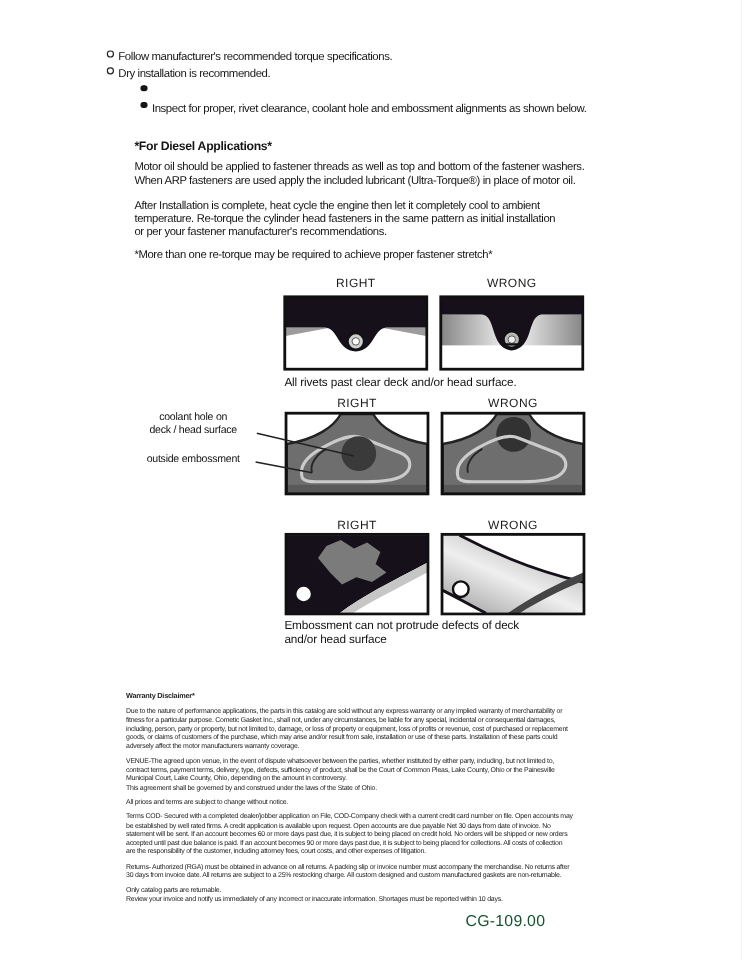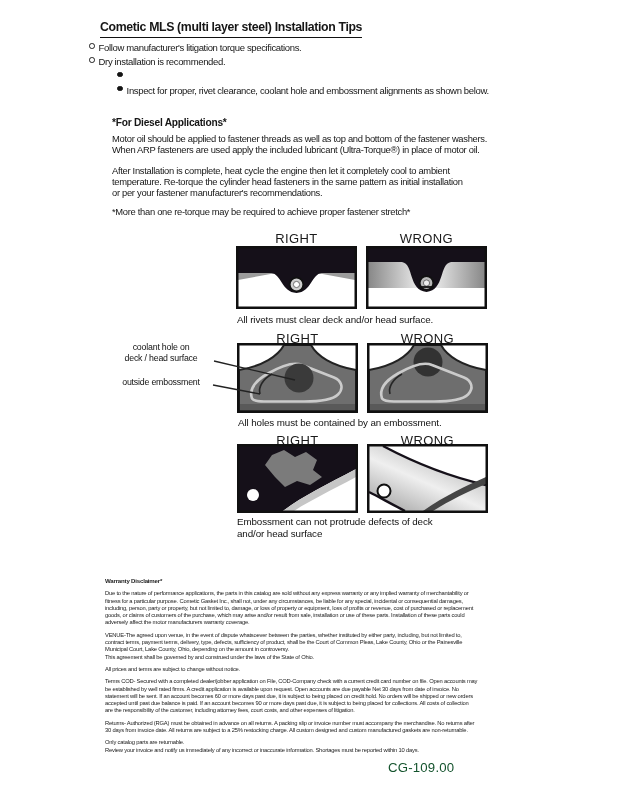--- a/index.html
+++ b/index.html
@@ -17,38 +17,37 @@
   .tip{line-height:14.2px;white-space:nowrap;}
   .tip.l2{margin-left:28px;}
   .mark{display:inline-block;width:3.6px;height:3.6px;border-radius:50%;margin-right:4px;vertical-align:2.2px;}
   .mark.open{border:1px solid #222;}
   .mark.fill{background:#141414;border:1px solid #141414;}
   .dheading{left:112px;top:117px;font-size:10.2px;font-weight:bold;letter-spacing:-0.25px;}
   .para{left:112px;width:452px;font-size:9.4px;line-height:11.2px;letter-spacing:-0.3px;white-space:pre-line;}
   .p1{top:133px;}
   .p2{top:165px;}
   .p3{top:206px;}
-  .dlabel{width:121px;text-align:center;font-size:13px;letter-spacing:0.4px;color:#1a1a1a;white-space:nowrap;}
+  .dlabel{width:121px;text-align:center;font-size:10px;letter-spacing:0.4px;color:#1a1a1a;white-space:nowrap;}
   .caption{font-size:9.8px;letter-spacing:-0.1px;color:#111;white-space:pre-line;line-height:12px;}
   .sidelabel{width:106px;text-align:center;font-size:8.8px;line-height:11px;letter-spacing:-0.2px;white-space:pre-line;color:#111;}
   .dbox{display:block;}
   .warranty{left:105px;top:577px;width:430px;font-size:5.8px;line-height:7.3px;letter-spacing:-0.2px;color:#222;}
   .warranty .wh{font-weight:bold;margin-bottom:6px;font-size:6.1px;}
   .warranty p{margin:0 0 5px 0;white-space:pre-line;}
   .pagecode{left:388px;top:760px;font-size:13.2px;letter-spacing:0.2px;color:#14532d;}
 </style>
 </head>
 <body>
 
 <div class="page">
 
-  <div class="abs title">Cometic MLS (multi layer steel) Installation Tips</div>
 
   <div class="abs tips">
-    <div class="tip l1"><span class="mark open"></span><span>Follow manufacturer's litigation torque specifications.</span></div>
+    <div class="tip l1"><span class="mark open"></span><span>Follow manufacturer's recommended torque specifications.</span></div>
     <div class="tip l1"><span class="mark open"></span><span>Dry installation is recommended.</span></div>
     <div class="tip l2"><span class="mark fill"></span></div>
     <div class="tip l2"><span class="mark fill"></span><span>Inspect for proper, rivet clearance, coolant hole and embossment alignments as shown below.</span></div>
   </div>
 
   <div class="abs dheading">*For Diesel Applications*</div>
   <div class="abs para p1">Motor oil should be applied to fastener threads as well as top and bottom of the fastener washers.
 When ARP fasteners are used apply the included lubricant (Ultra-Torque®) in place of motor oil.</div>
   <div class="abs para p2">After Installation is complete, heat cycle the engine then let it completely cool to ambient
 temperature. Re-torque the cylinder head fasteners in the same pattern as initial installation
@@ -80,21 +79,21 @@
     <rect width="121" height="63" fill="#ffffff"></rect>
     <rect x="2" y="16" width="117" height="26" fill="url(#gw1)"></rect>
     <rect x="2" y="42" width="117" height="19" fill="#ffffff"></rect>
     <path d="M2,2 L119,2 L119,16 L85,16 C73,18 79,44 60.5,46 C42,44 48,18 36,16 L2,16 Z" fill="#151019"></path>
     <circle cx="60.5" cy="37" r="6.8" fill="#b9b9b9" stroke="#111" stroke-width="1.8"></circle>
     <circle cx="60.5" cy="37" r="3.1" fill="#ededed" stroke="#555" stroke-width="0.8"></circle>
     <path d="M53,41 L68,41" stroke="#101010" stroke-width="1.8"></path>
     <rect x="1.25" y="1.25" width="118.5" height="60.5" fill="none" stroke="#101010" stroke-width="2.5"></rect>
   </svg>
 
-  <div class="abs caption" style="left:237px;top:314px;">All rivets must clear deck and/or head surface.</div>
+  <div class="abs caption" style="left:237px;top:314px;">All rivets past clear deck and/or head surface.</div>
 
   <div class="abs dlabel" style="left:237px;top:331px;">RIGHT</div>
   <div class="abs dlabel" style="left:367px;top:331px;">WRONG</div>
 
   <div class="abs sidelabel" style="left:108px;top:342px;">coolant hole on
 deck / head surface</div>
   <div class="abs sidelabel" style="left:108px;top:377px;">outside embossment</div>
 
   <svg class="abs dbox" style="left:237px;top:343px;" width="121" height="70" viewBox="0 0 121 70">
     <rect width="121" height="70" fill="#ffffff"></rect>
@@ -114,21 +113,20 @@
     <path d="M15,55.5 C12,47 17,38.5 31,30.5 C44,23 56,18 65,22 L97,34.5 C105,38 107,45.5 101,51.5 C95,57.5 81,58.5 67,58.5 L27,58.5 C20,58.5 16.5,57.5 15,55.5 Z" fill="none" stroke="#cbcbcb" stroke-width="2.6"></path>
     <path d="M23,51 C21,44 26,36 35,31" fill="none" stroke="#262626" stroke-width="1.6"></path>
     <rect x="1.25" y="1.25" width="118.5" height="67.5" fill="none" stroke="#101010" stroke-width="2.5"></rect>
   </svg>
 
   <svg class="abs" style="left:210px;top:350px;" width="95" height="50" viewBox="0 0 95 50">
     <line x1="4" y1="11" x2="85" y2="30" stroke="#222" stroke-width="1.3"></line>
     <line x1="3" y1="35" x2="50" y2="44" stroke="#222" stroke-width="1.3"></line>
   </svg>
 
-  <div class="abs caption" style="left:238px;top:417px;">All holes must be contained by an embossment.</div>
 
   <div class="abs dlabel" style="left:237px;top:433px;">RIGHT</div>
   <div class="abs dlabel" style="left:367px;top:433px;">WRONG</div>
 
   <svg class="abs dbox" style="left:237px;top:444px;" width="121" height="69" viewBox="0 0 121 69">
     <rect width="121" height="69" fill="#ffffff"></rect>
     <path d="M2,2 L119,2 L119,25 C89,41 64,53 46,67 L2,67 Z" fill="#151019"></path>
     <path d="M46,67 C64,53 89,41 119,25 L119,33 C93,47 72,57 57,67 Z" fill="#c6c6c6"></path>
     <polygon points="35,11 47,6 58,13 69,8 80,16 76,26 85,33 73,41 60,37 48,43 38,33 28,21" fill="#7b7b7b"></polygon>
     <circle cx="16" cy="51" r="6" fill="#ffffff"></circle>

